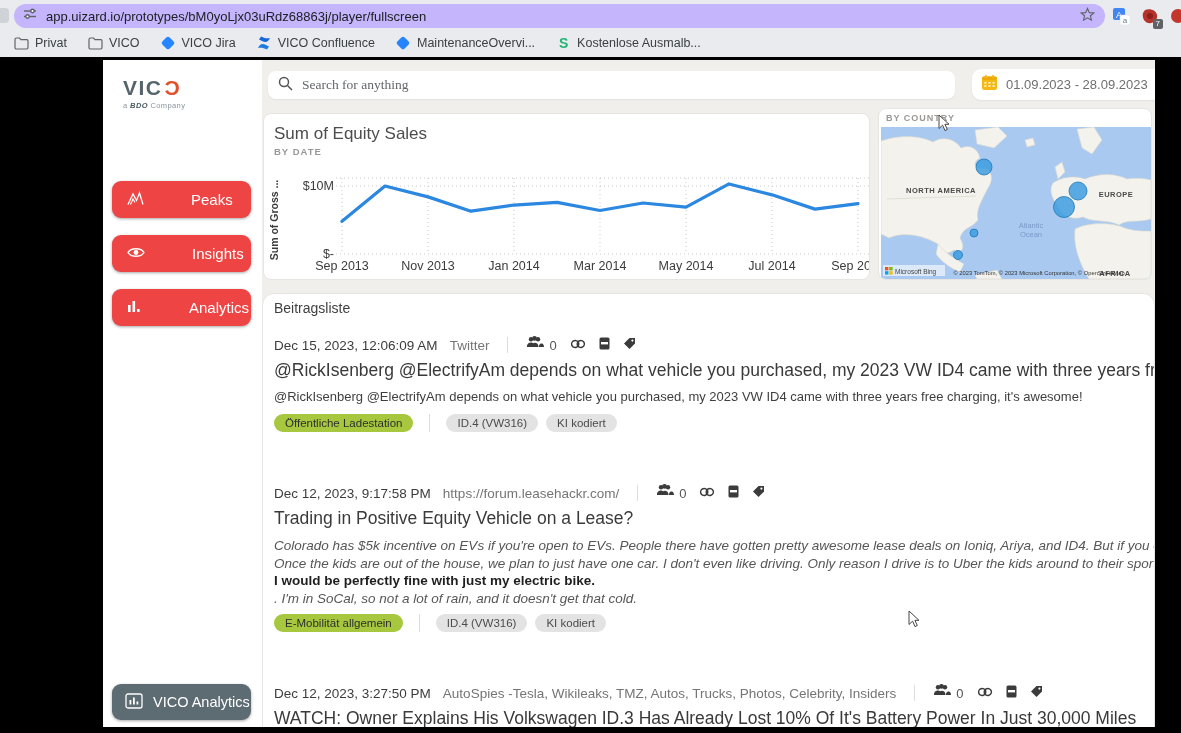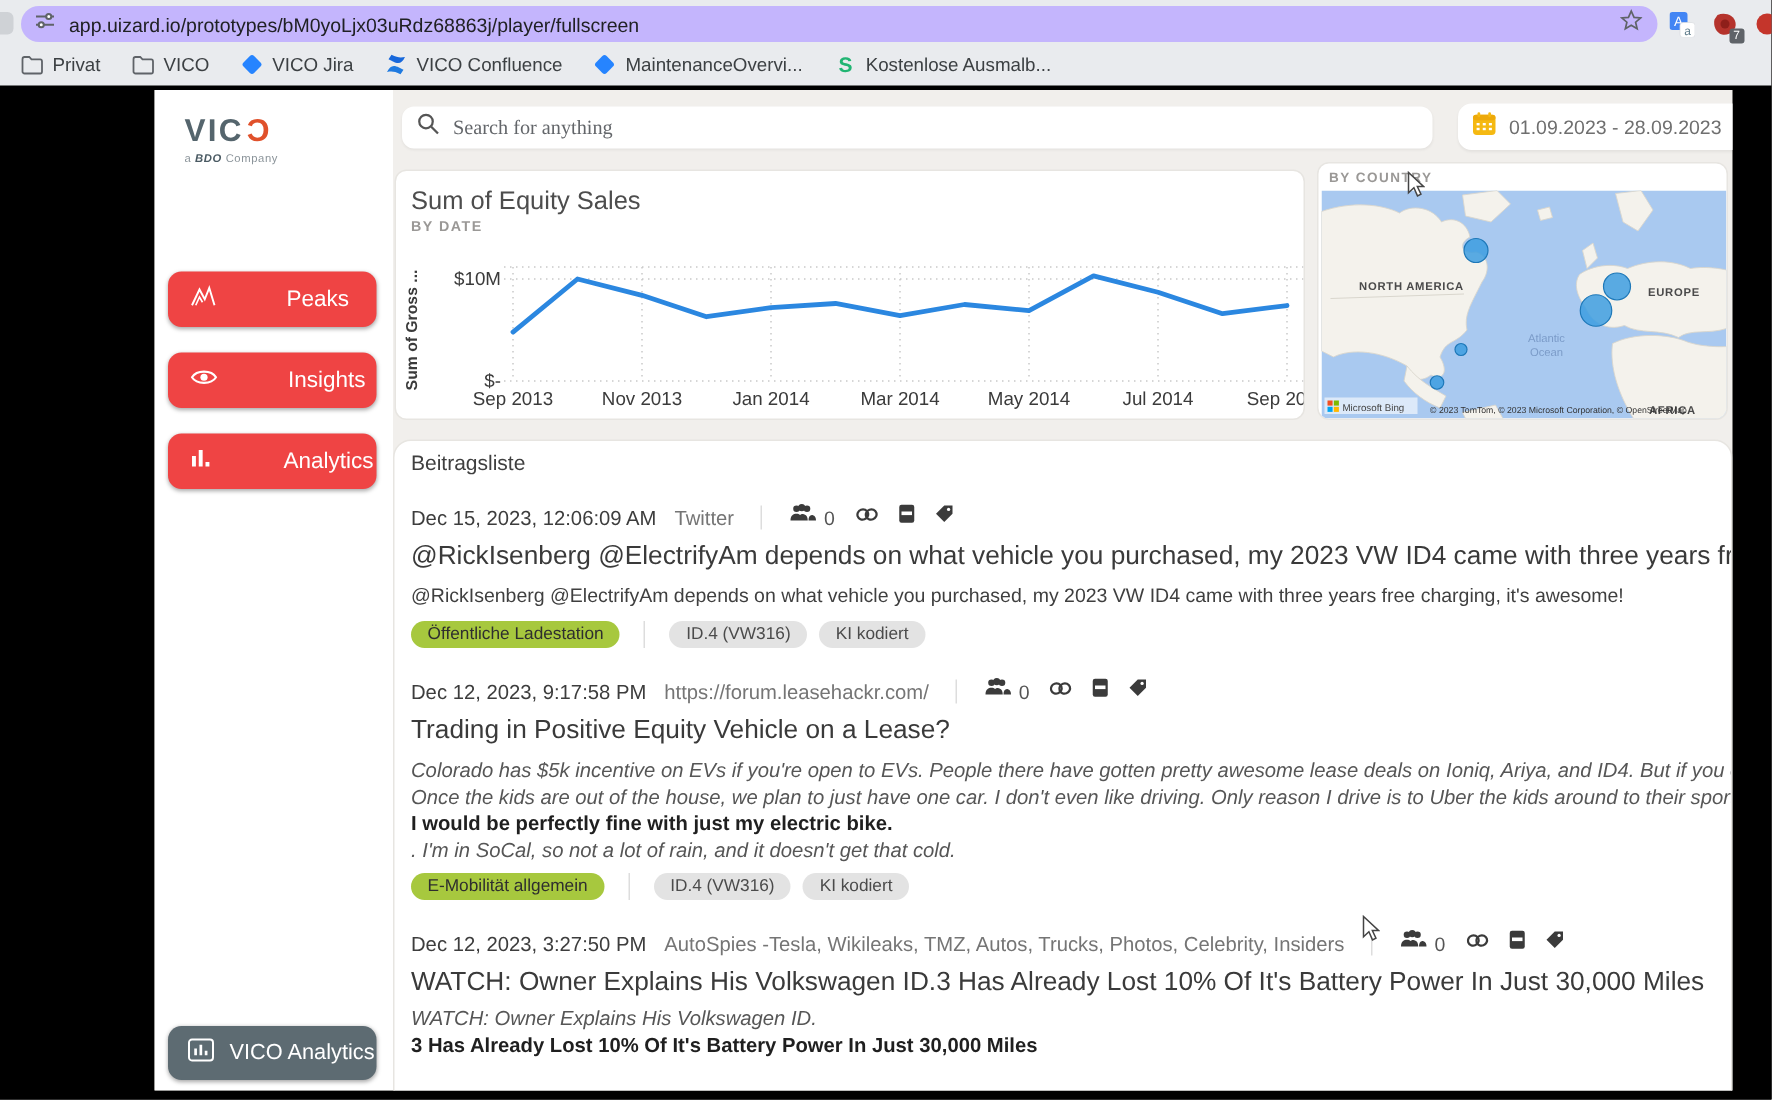--- a/index.html
+++ b/index.html
@@ -72,21 +72,21 @@
   .bl { font-size:13.5px; line-height:17.5px; white-space:nowrap; overflow:hidden; }
   .bl.italic { font-style:italic; color:#565656; }
   .bl.bold { font-weight:bold; color:#1f1f1f; }
   .tags-row { display:flex; align-items:flex-start; gap:8px; height:21px; }
   .tag { font-size:11.5px; padding:3px 11px; border-radius:11px; white-space:nowrap; cursor:pointer; }
   .tag.green { background:#a7c83e; color:#2e2e2e; }
   .tag.gray { background:#e3e3e3; color:#4b4b4b; }
   .tag-div { width:1px; height:18px; background:#ddd; margin:0 8px; }
 
   .mt19{margin-top:19px}.mt2{margin-top:2px}.mt5{margin-top:5px}.mt9{margin-top:9px}
-  .mt32{margin-top:16px}.mt6{margin-top:6px}.mt7{margin-top:7px}.mt3{margin-top:3px}
+  .mt32{margin-top:48px}.mt6{margin-top:6px}.mt7{margin-top:7px}.mt3{margin-top:3px}
 
   .cursor { position:absolute; z-index:50; }
 </style>
 </head>
 <body>
 
 <div class="screen">
 
   <div class="chrome">
     <div class="chrome-fragment"></div>

